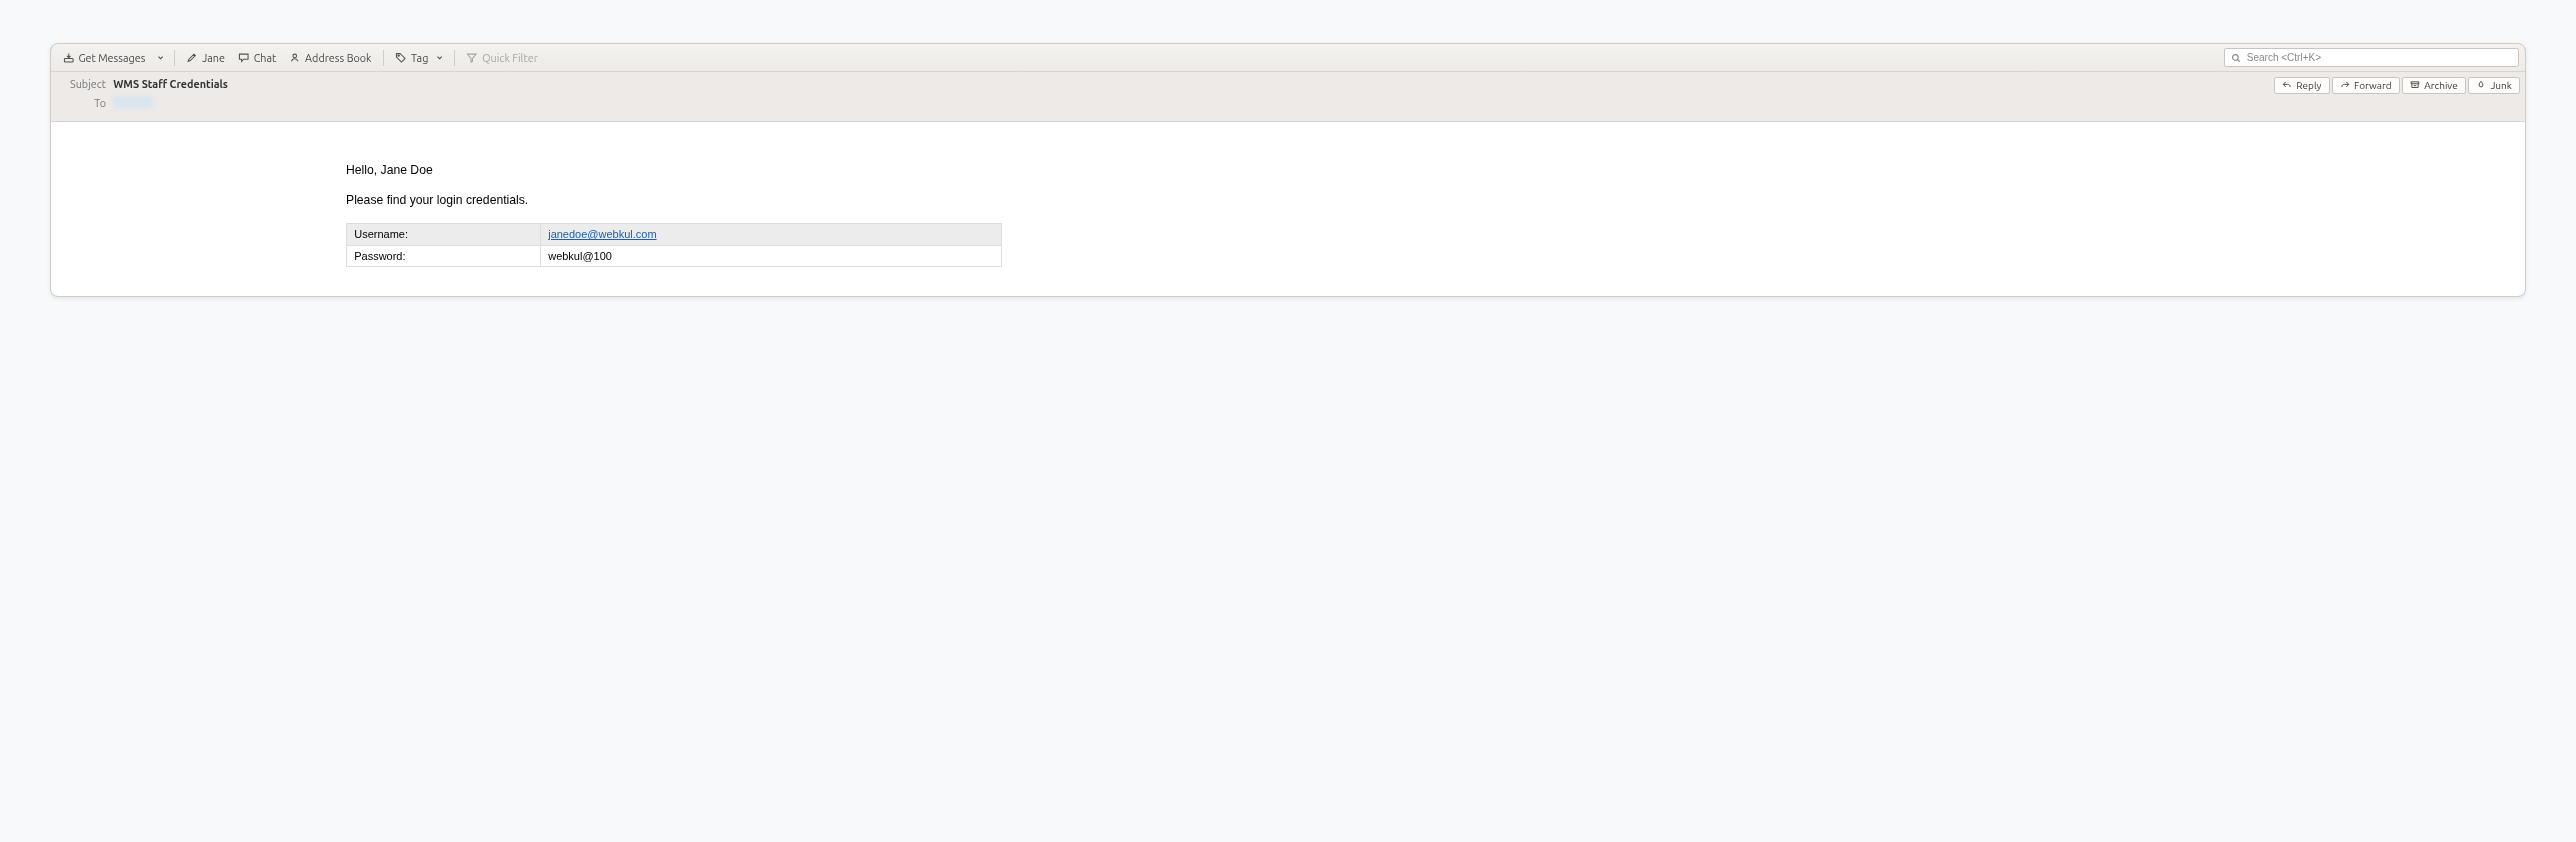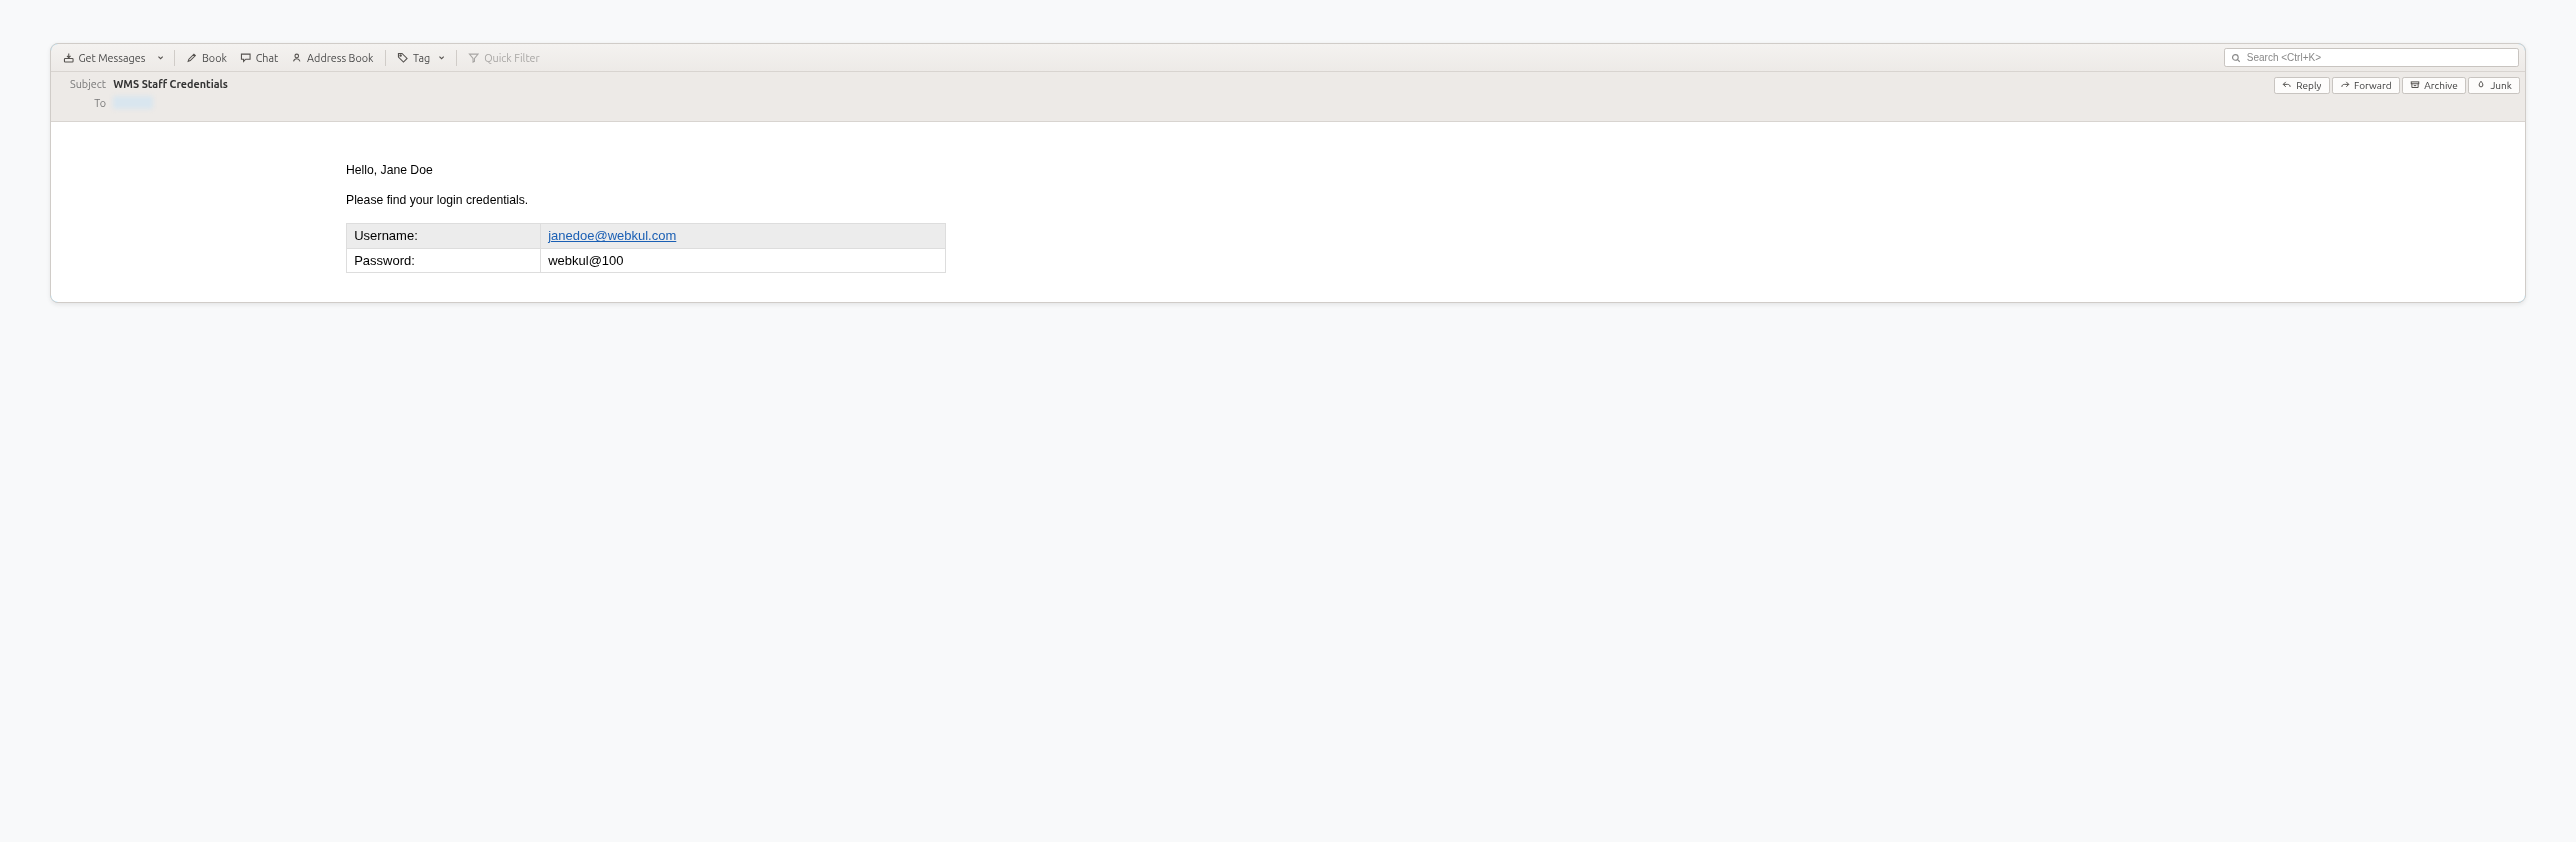--- a/index.html
+++ b/index.html
@@ -137,22 +137,22 @@
   .body-inner {
     margin-left: 295px;
     max-width: 575px;
     font-size: 12.2px;
     color: #000;
     font-family: Arial, sans-serif;
   }
   .body-inner p { margin-bottom: 16px; }
   .cred-table {
     border-collapse: collapse;
-    width: 600px;
-    font-size: 13px;
+    width: 656px;
+    font-size: 11px;
   }
   .cred-table td {
     border: 0.7px solid #ddd;
     padding: 4.3px 7.2px;
     text-align: left;
   }
   .cred-table tr:first-child td { background: #ececec; }
   .cred-table a {
     color: #1a5fb4;
     text-decoration: underline;
@@ -182,21 +182,21 @@
       </span>
     </div>
     <div class="tb-sep"></div>
 
     <div class="tb-btn">
       <span class="icon">
         <svg width="11.5" height="11.5" viewBox="0 0 16 16" fill="none" stroke="currentColor" stroke-width="1.5">
             <path d="M3 13l1-3 7-7 2 2-7 7-3 1zM10 4l2 2"></path>
           </svg>
       </span>
-      <span>Book</span>
+      <span>Jane</span>
     </div>
 
     <div class="tb-btn">
       <span class="icon">
         <svg width="11.5" height="11.5" viewBox="0 0 16 16" fill="none" stroke="currentColor" stroke-width="1.5">
             <path d="M2 3h12v7H8l-3 3v-3H2z"></path>
           </svg>
       </span>
       <span>Chat</span>
     </div>

